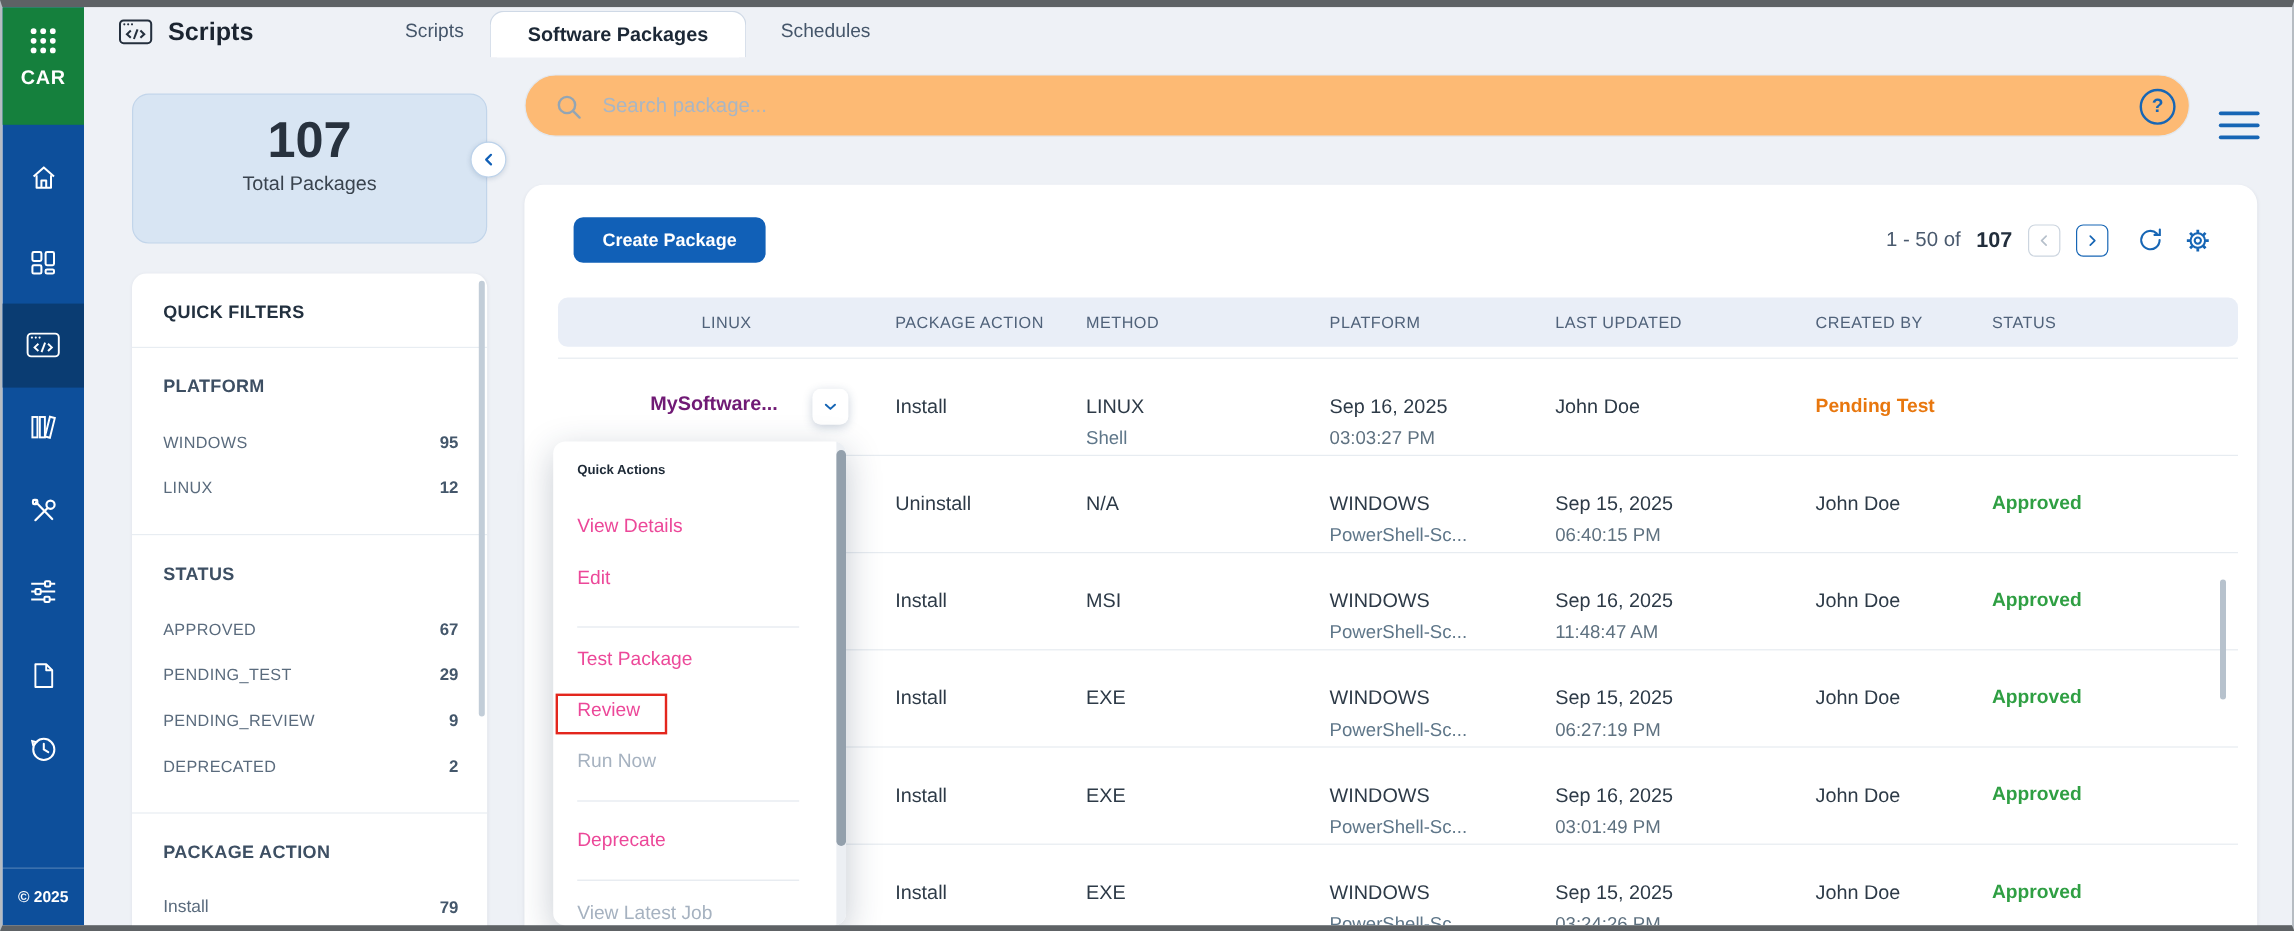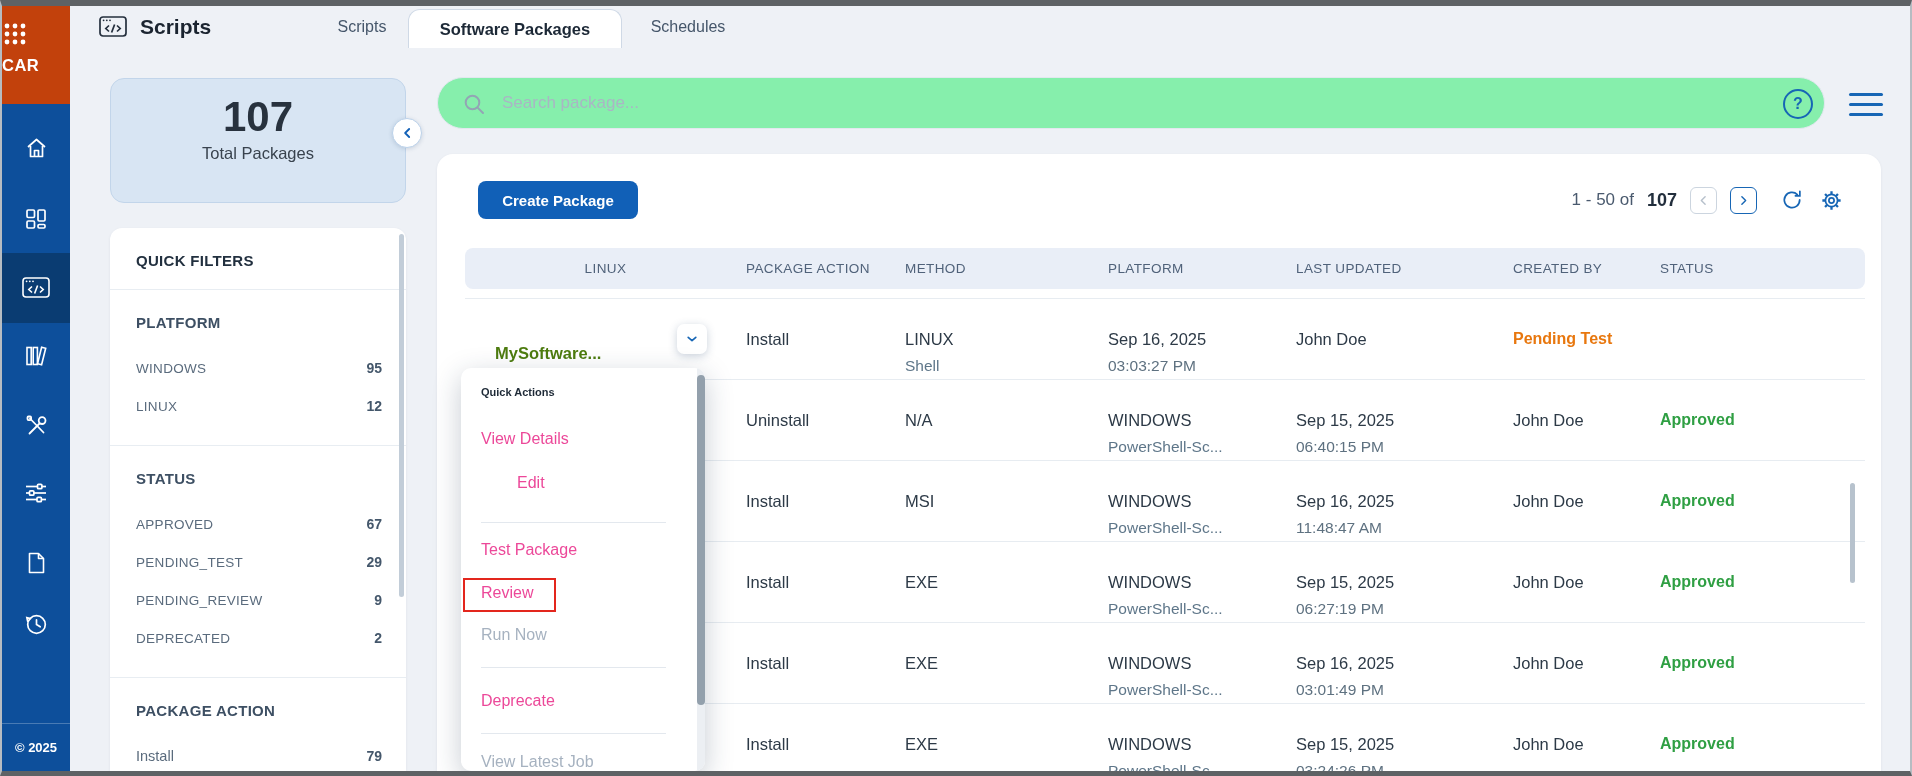--- a/index.html
+++ b/index.html
@@ -4,22 +4,22 @@
 <style>
   * { box-sizing: border-box; margin: 0; padding: 0; }
   body { font-family: "Liberation Sans", "DejaVu Sans", sans-serif; background:#d9dde2; }
   .frame { position:relative; width:1912px; height:776px; background:#eef1f6; overflow:hidden;
            border-top:6px solid #5e6265; border-bottom:5px solid #5e6265;
            border-left:2px solid #b6bcc2; border-right:2px solid #b6bcc2; }
   svg { display:block; }
 
   
   .sidebar { position:absolute; left:0; top:0; width:68px; height:765px; background:#0d4f9b; }
-  .logo-block { position:absolute; left:0; top:0; width:68px; height:98px; background:#c2410c;
-                display:flex; flex-direction:column; }
+  .logo-block { position:absolute; left:0; top:0; width:68px; height:98px; background:#15803d;
+                display:flex; flex-direction:column; align-items:center; }
   .logo-block svg { margin-top:15px; }
   .logo-label { color:#fff; font-weight:bold; font-size:16.5px; letter-spacing:.5px; margin-top:9px; }
   .nav-item { position:absolute; left:0; width:68px; height:44px; display:flex; align-items:center; justify-content:center; cursor:pointer; }
   .active-block { position:absolute; left:0; top:247px; width:68px; height:70px; background:#0a3c72; }
   .side-footer { position:absolute; left:0; top:717px; width:68px; height:48px; border-top:1px solid rgba(255,255,255,.25);
                  display:flex; align-items:center; justify-content:center; color:#fff; font-size:13px; font-weight:bold; }
 
   
   .header { position:absolute; left:68px; top:0; right:0; height:42px; background:#eef1f6; }
   .app-title-wrap { position:absolute; left:28px; top:0; height:42px; display:flex; align-items:center; gap:12px; }
@@ -47,21 +47,21 @@
               letter-spacing:.3px; border-bottom:1px solid #e8edf2; }
   .fp-sec { padding:24px 24px 20px 26px; border-bottom:1px solid #e8edf2; }
   .fp-sec:last-child { border-bottom:none; }
   .fsec-h { font-size:15px; font-weight:bold; color:#3d4f63; letter-spacing:.3px; margin-bottom:18px; }
   .fitem { height:38px; display:flex; align-items:center; justify-content:space-between; cursor:pointer; }
   .fitem .fl { font-size:13.5px; color:#5a6b7d; letter-spacing:.3px; }
   .fitem .fc { font-size:14px; font-weight:bold; color:#44576b; }
   .fp-scroll { position:absolute; right:2px; top:6px; width:5px; height:363px; background:#c2cdd8; border-radius:3px; cursor:pointer; }
 
   
-  .search-bar { position:absolute; left:435px; top:71px; width:1388px; height:52px; background:#86efac;
+  .search-bar { position:absolute; left:435px; top:56px; width:1388px; height:52px; background:#fdba74;
                 border:1px solid #e2e8ef; border-radius:26px; }
   .search-bar svg { position:absolute; left:24px; top:14px; }
   .search-input { position:absolute; left:0; top:0; width:100%; height:100%; border:none; background:transparent;
                   outline:none; padding-left:64px; font-size:17px; color:#33404e;
                   font-family:"Liberation Sans","DejaVu Sans",sans-serif; }
   .search-input::placeholder { color:#a9b6c4; }
   .help-btn { position:absolute; left:1345px; top:11px; width:30px; height:30px; border-radius:50%;
               border:2px solid #1766b5; color:#1766b5; font-size:16px; font-weight:bold;
               display:flex; align-items:center; justify-content:center; cursor:pointer; }
   .hamburger { position:absolute; left:1847px; top:87px; width:34px; cursor:pointer; }
@@ -87,22 +87,22 @@
            display:grid; grid-template-columns:281px 159px 203px 188px 217px 147px 205px; align-items:center;
            font-size:13.5px; color:#50627a; letter-spacing:.4px; }
   .thead .c1 { text-align:center; }
   .rows { position:absolute; left:28px; top:144px; width:1400px; border-top:1px solid #e7ecf1; }
   .trow { height:81px; display:grid; grid-template-columns:281px 159px 203px 188px 217px 147px 205px;
           border-bottom:1px solid #e7ecf1; position:relative; }
   .cell { padding-top:29px; font-size:16.5px; color:#2d3a47; line-height:22px; }
   .sub { font-size:15.5px; color:#5e7689; margin-top:5px; }
   .sub-time { font-size:15.5px; color:#5e7180; margin-top:5px; }
   .title-cell { position:relative; }
-  .title-link { position:absolute; left:30px; top:45px; width:200px; font-size:16.5px;
-                font-weight:bold; color:#4d7c0f; cursor:pointer; }
+  .title-link { position:absolute; left:30px; top:29px; width:200px; text-align:center; font-size:16.5px;
+                font-weight:bold; color:#701a75; cursor:pointer; }
   .row-menu-btn { position:absolute; left:212px; top:25px; width:30px; height:30px; background:#fff; border:none;
                   border-radius:7px; box-shadow:0 2px 8px rgba(40,70,110,.25); cursor:pointer;
                   display:flex; align-items:center; justify-content:center; }
   .status { font-weight:bold; font-size:16px; }
   .st-orange { color:#e8770e; }
   .st-green { color:#2f9f43; }
   .tbl-scroll { position:absolute; left:1413px; top:329px; width:5px; height:100px; background:#b7c2cd; border-radius:3px; cursor:pointer; }
 
   
   .menu { position:absolute; left:459px; top:362px; width:244px; height:403px; background:#fff; border-radius:10px;
@@ -444,21 +444,21 @@
       </div>
 
     </div>
 
     <div class="tbl-scroll"></div>
   </div>
 
   <div class="menu">
     <div class="m-item m-head" style="top:18px;">Quick Actions</div>
     <div class="m-item" style="top:62px;">View Details</div>
-    <div class="m-item" style="top:106px;margin-left:36px;">Edit</div>
+    <div class="m-item" style="top:106px;">Edit</div>
     <div class="m-div" style="top:154px;"></div>
     <div class="m-item" style="top:173px;">Test Package</div>
     <div class="m-item" style="top:216px;">Review</div>
     <div class="red-box"></div>
     <div class="m-item m-disabled" style="top:258px;">Run Now</div>
     <div class="m-div" style="top:299px;"></div>
     <div class="m-item" style="top:324px;">Deprecate</div>
     <div class="m-div" style="top:365px;"></div>
     <div class="m-item m-disabled" style="top:385px;">View Latest Job</div>
     <div class="menu-sb-track"></div>

